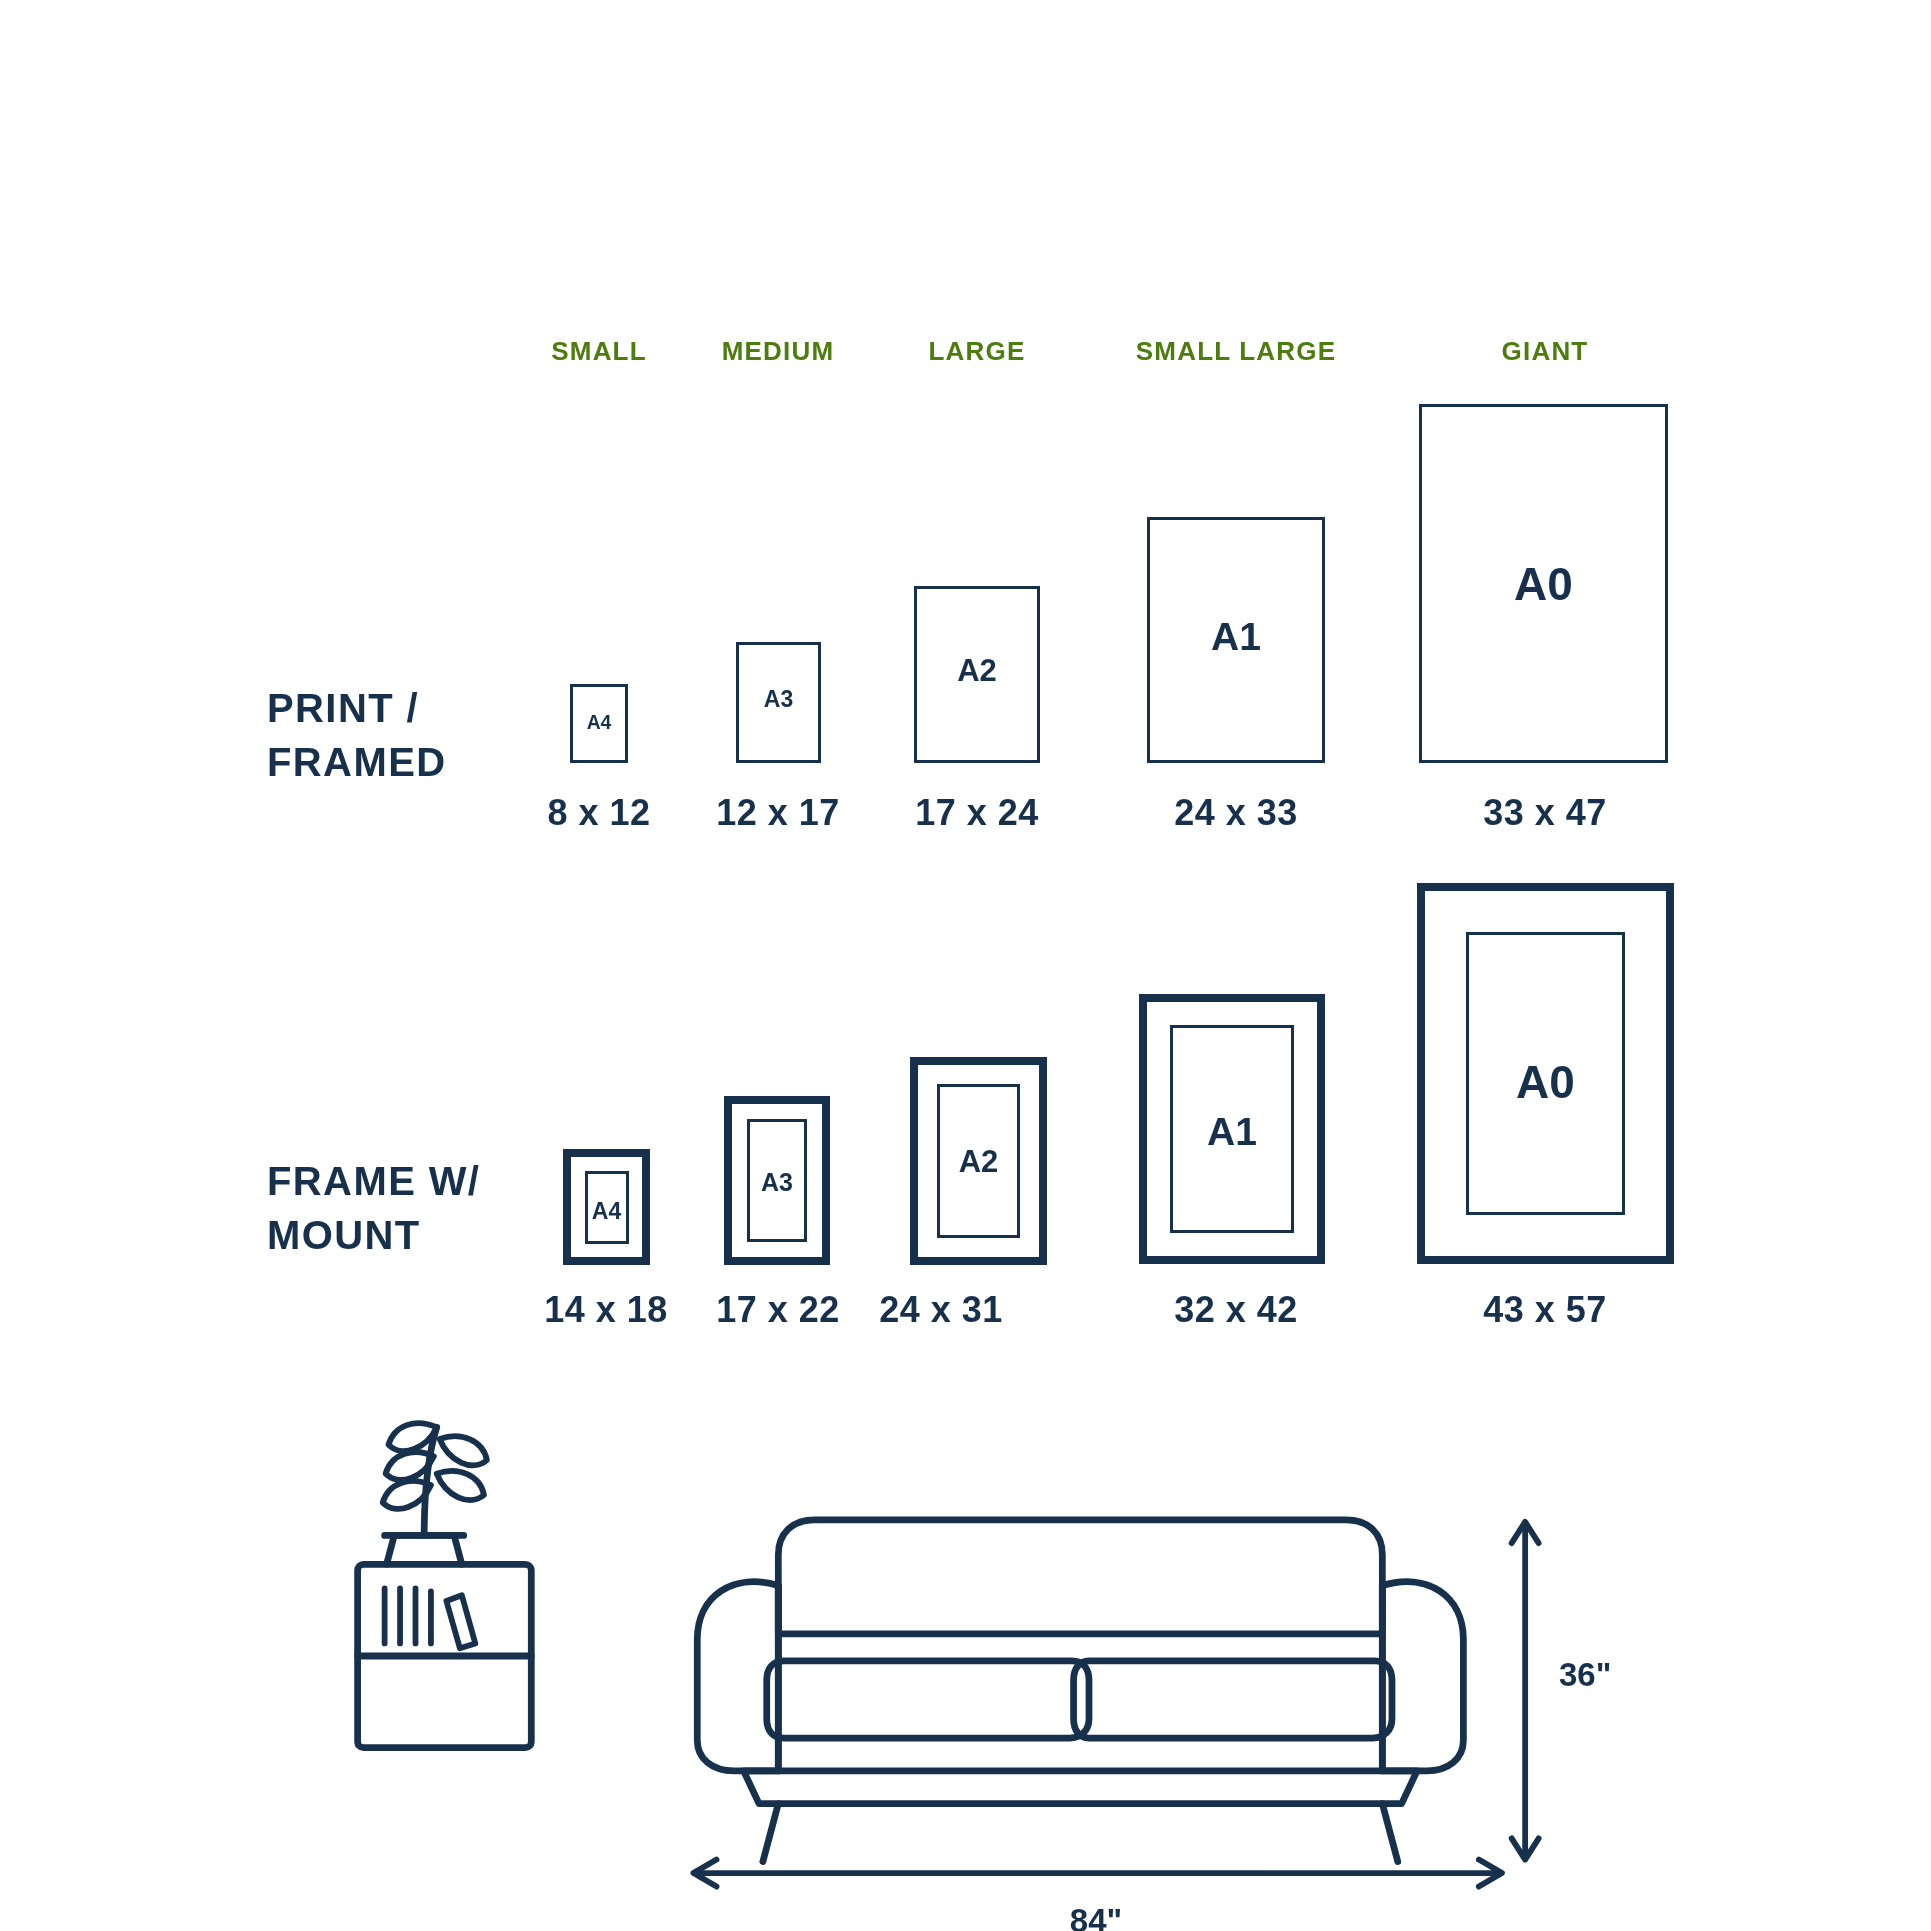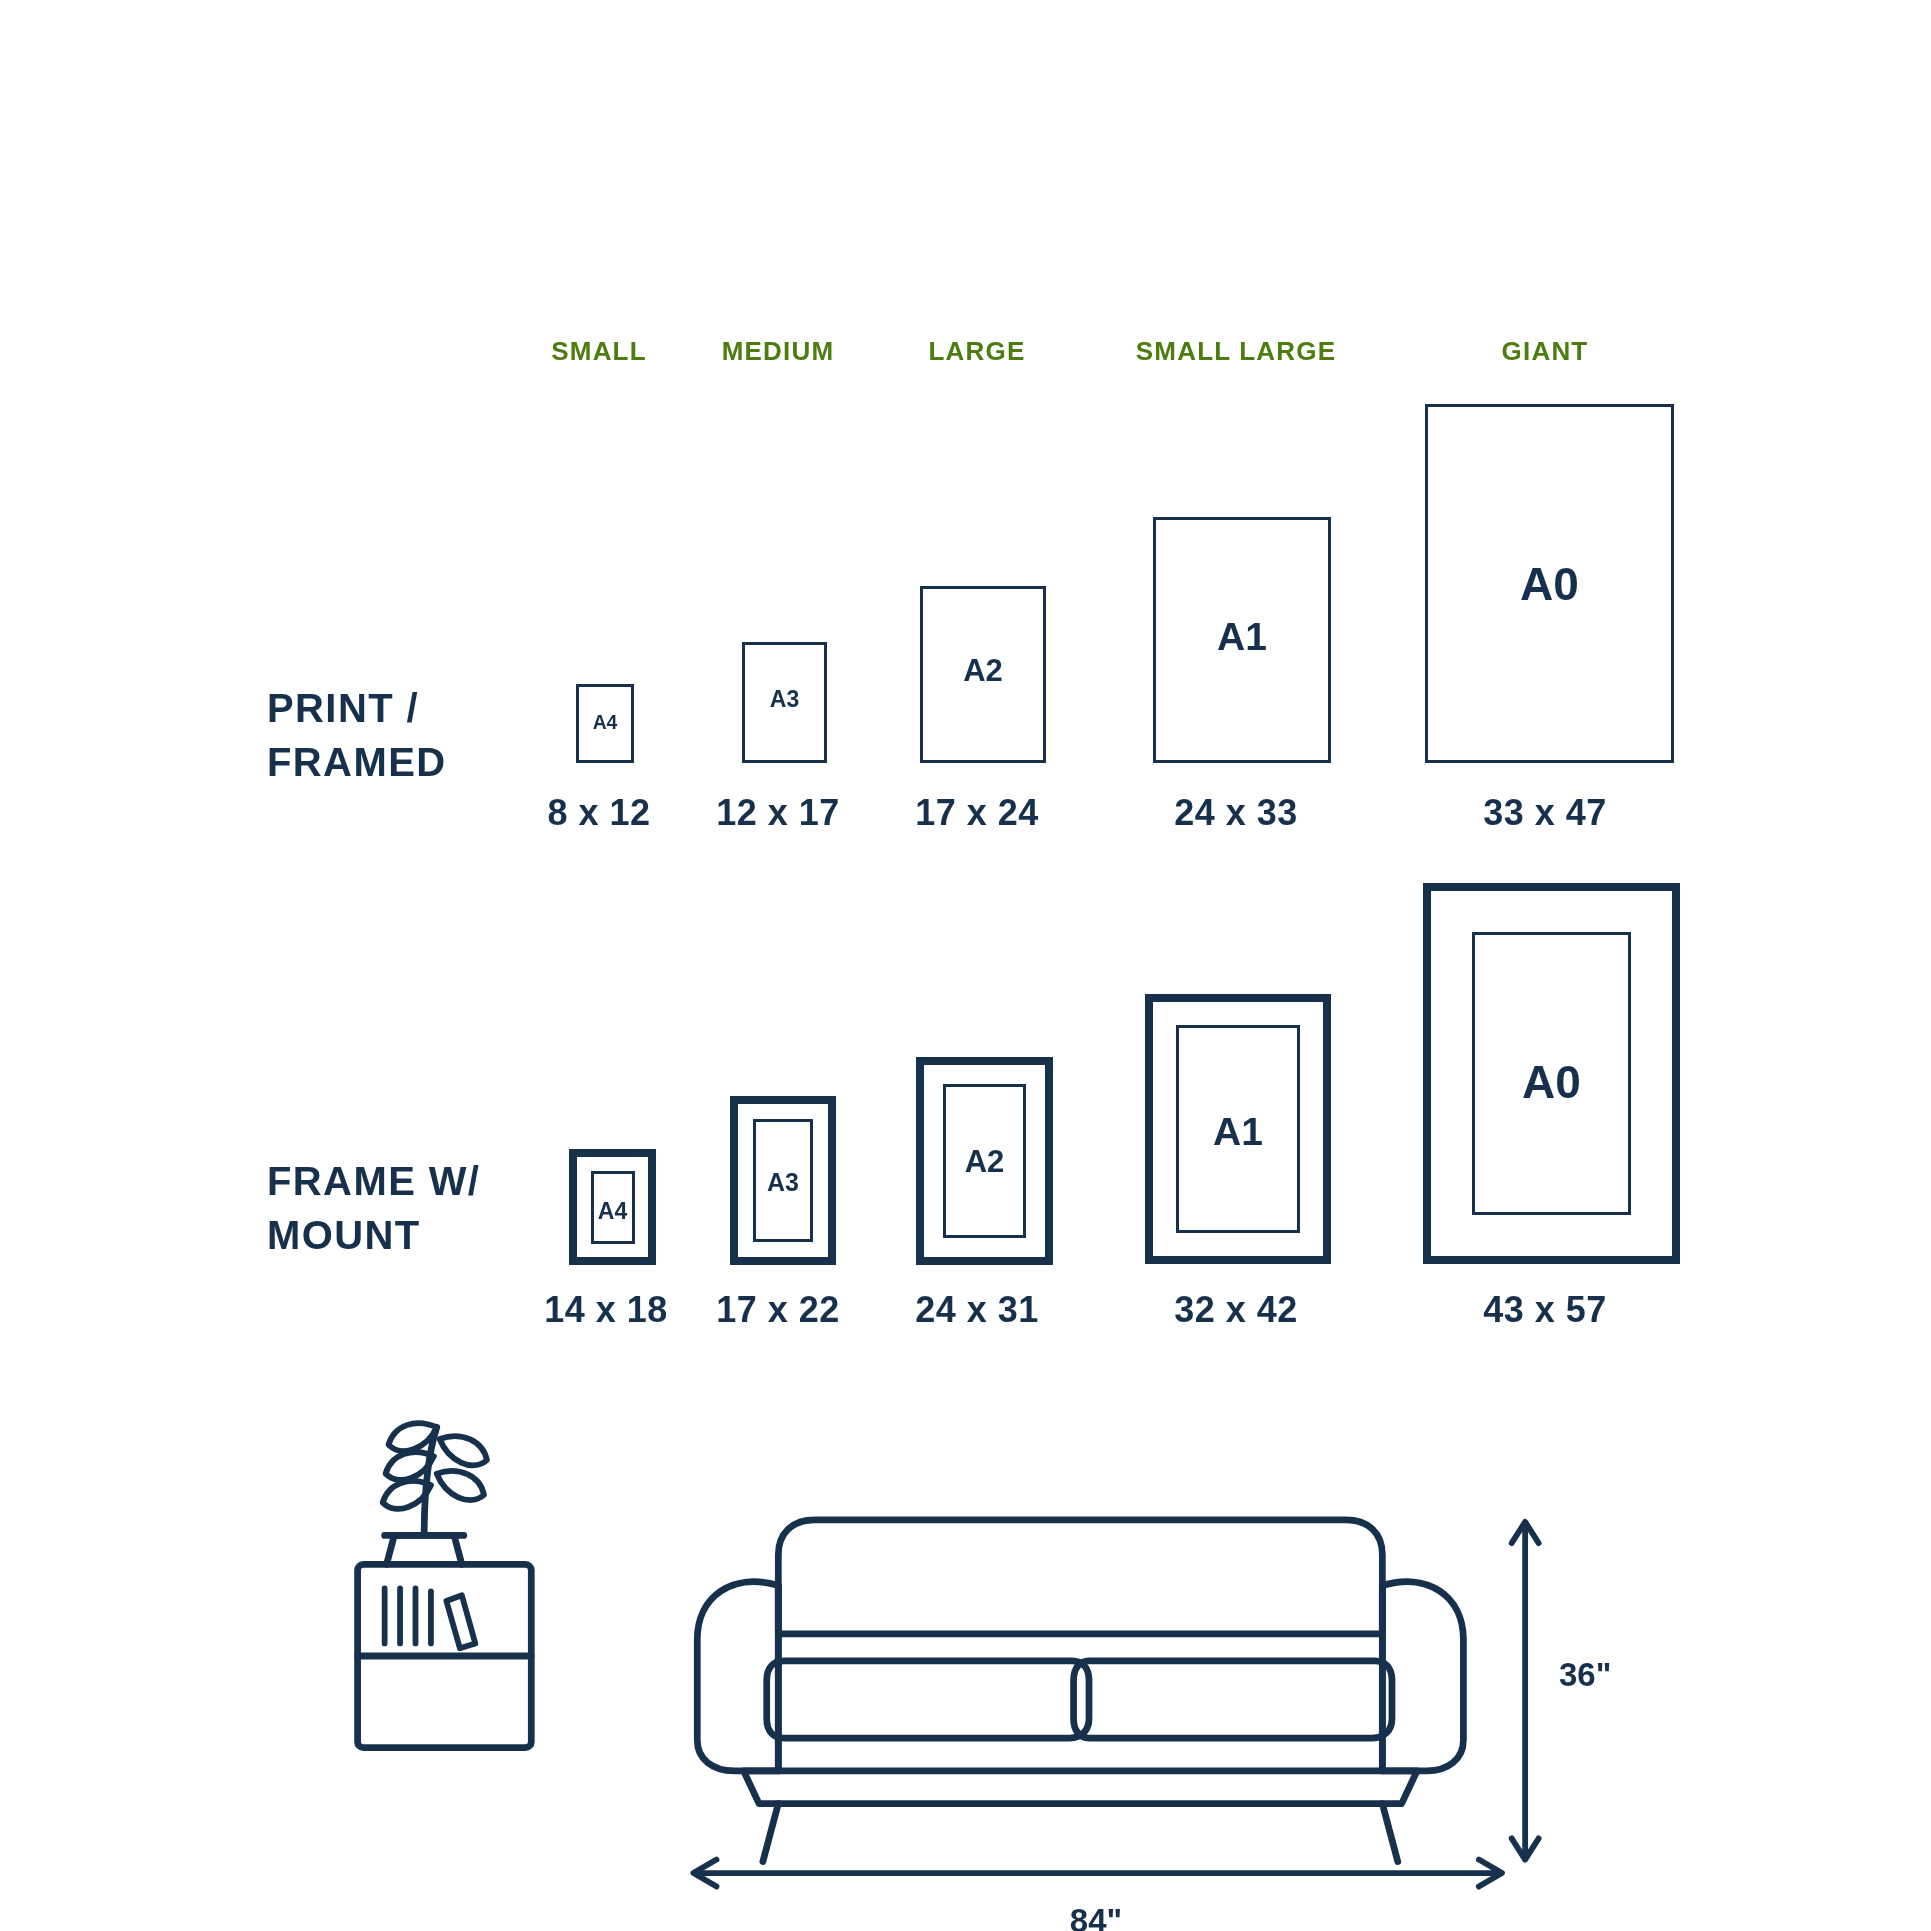--- a/index.html
+++ b/index.html
@@ -65,21 +65,20 @@
   }
   #row-label-print { left: 267px; top: 681px; }
   #row-label-mount { left: 267px; top: 1154px; }
 
   
   .frame {
     position: absolute;
     box-sizing: border-box;
     border: 3.9px solid #17314d;
     background: #ffffff;
-    margin-left: 6px;
   }
   .frame.thick { border-width: 8.7px; }
   .frame-label {
     position: absolute;
     left: 0;
     width: 100%;
     text-align: center;
     font-weight: bold;
     color: #17314d;
     white-space: nowrap;
@@ -162,21 +161,21 @@
   <div class="frame thick" style="left:724px; top:1096px; width:106px; height:169px;">
     <div class="mat" style="left:15.4px; top:15.4px; right:15.4px; bottom:15.4px;"></div>
     <div class="frame-label" style="top:64px; font-size:25px;">A3</div>
   </div>
   <div class="dim-label" style="left:778px; top:1289px;">17 x 22</div>
 
   <div class="frame thick" style="left:910px; top:1057px; width:137px; height:208px;">
     <div class="mat" style="left:19.3px; top:19.3px; right:19.3px; bottom:19.3px;"></div>
     <div class="frame-label" style="top:79px; font-size:31px;">A2</div>
   </div>
-  <div class="dim-label" style="left:977px; top:1289px;">24 x 31</div>
+  <div class="dim-label" style="left:941px; top:1289px;">24 x 31</div>
 
   <div class="frame thick" style="left:1139px; top:994px; width:186px; height:270px;">
     <div class="mat" style="left:23px; top:23px; right:23px; bottom:23px;"></div>
     <div class="frame-label" style="top:108px; font-size:39px;">A1</div>
   </div>
   <div class="dim-label" style="left:1236px; top:1289px;">32 x 42</div>
 
   <div class="frame thick" style="left:1417px; top:883px; width:257px; height:381px;">
     <div class="mat" style="left:41px; top:41px; right:41px; bottom:41px;"></div>
     <div class="frame-label" style="top:164px; font-size:46px;">A0</div>

